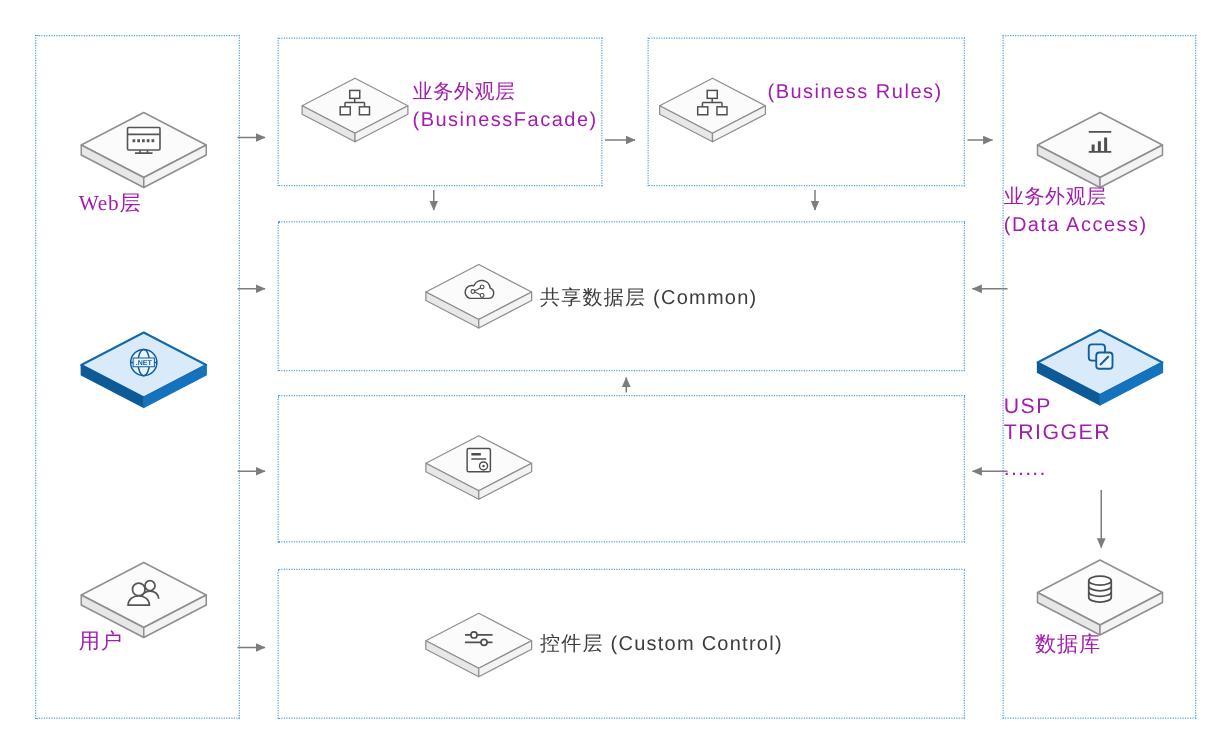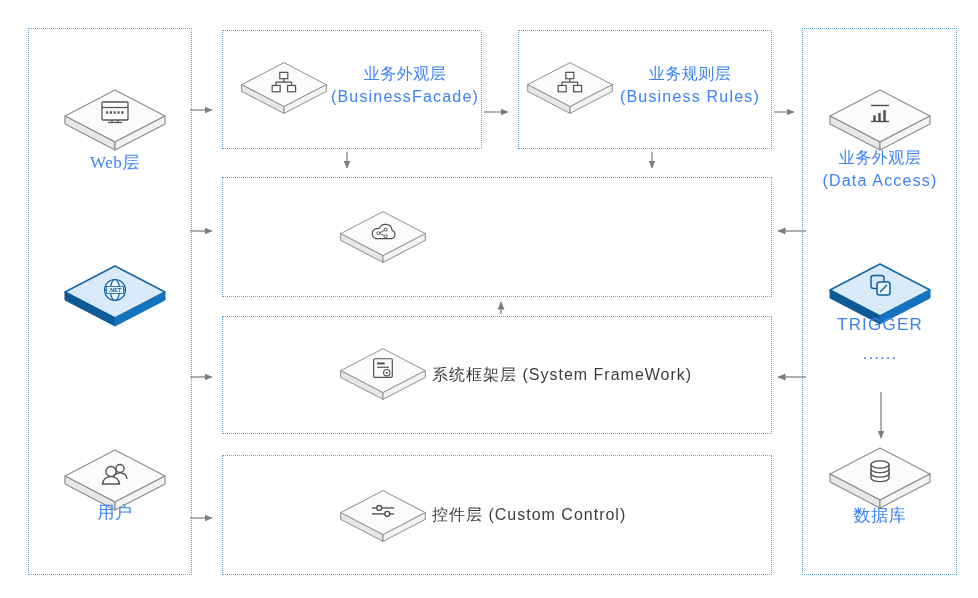--- a/index.html
+++ b/index.html
@@ -1,20 +1,20 @@
 <!DOCTYPE html>
 <html><head>
 <meta charset="utf-8">
 <style>
   html,body{margin:0;padding:0;background:#ffffff;}
   body{font-family:"Liberation Sans","DejaVu Sans",sans-serif;color:#3c3c3c;}
   .canvas{position:relative;width:978px;height:598px;background:#ffffff;overflow:hidden;}
   .container{position:absolute;border:1.5px dotted #57a7dd;background:transparent;}
   .icon3d{position:absolute;display:block;}
-  .lbl{position:absolute;text-align:center;color:#3b82f6;line-height:21px;}
+  .lbl{position:absolute;color:#a21caf;line-height:21px;}
   .lbl.single{white-space:nowrap;}
   .t17{font-size:17px;letter-spacing:.6px;}
   .t16{font-size:16px;letter-spacing:.5px;}
   .sub{letter-spacing:1.2px;}
   .layer-title{position:absolute;font-size:16px;letter-spacing:1px;white-space:nowrap;text-align:left;}
   .two-line{line-height:23px;}
   .arrows{position:absolute;left:0;top:0;pointer-events:none;z-index:6;}
   .dots{letter-spacing:1px;}
 </style>
 </head>
@@ -100,49 +100,48 @@
   <svg class="icon3d" style="left:526px;top:59px;" width="88" height="58" viewBox="0 0 104 64">
     <use href="#iso-white"></use>
     <g stroke="#4f4f4f" fill="#ffffff" stroke-width="1.4">
       <rect x="47" y="13.5" width="9.5" height="7.5"></rect>
       <path d="M51.7,21 v4 M42.5,25 h18.5 M42.5,25 v4 M61,25 v4" fill="none"></path>
       <rect x="38" y="29" width="9.5" height="7.5"></rect>
       <rect x="56.2" y="29" width="9.5" height="7.5"></rect>
     </g>
   </svg>
   <div class="lbl t16 two-line" style="left:614px;top:62px;width:152px;">
-    <div>业务规则层</div>
     <div class="sub">(Business Rules)</div>
   </div>
 
   <svg class="icon3d" style="left:339px;top:208px;" width="88" height="58" viewBox="0 0 104 64">
     <use href="#iso-white"></use>
     <g stroke="#4f4f4f" fill="#ffffff" stroke-width="1.4" stroke-linejoin="round">
       <path d="M43.5,34 h17.5 a5,5 0 0 0 1.8,-9.7 a8,8 0 0 0 -15.4,-2.2 a5.8,5.8 0 0 0 -3.9,11.9 z"></path>
     </g>
     <g stroke="#4f4f4f" fill="#ffffff" stroke-width="1.1">
       <line x1="47" y1="27.5" x2="55" y2="23.5"></line>
       <line x1="47" y1="27.5" x2="55" y2="31"></line>
       <circle cx="46.5" cy="27.5" r="1.8"></circle>
       <circle cx="55.2" cy="23.2" r="1.8"></circle>
       <circle cx="55.2" cy="31.2" r="1.8"></circle>
     </g>
   </svg>
+  <div class="layer-title" style="left:432px;top:228px;">共享数据层 (Common)</div>
 
   <svg class="icon3d" style="left:339px;top:345px;" width="88" height="58" viewBox="0 0 104 64">
     <use href="#iso-white"></use>
     <g stroke="#4f4f4f" fill="#ffffff" stroke-width="1.4">
       <rect x="41" y="14" width="22" height="22" rx="1.5"></rect>
       <line x1="45" y1="19.5" x2="54" y2="19.5" stroke-width="2.4"></line>
       <line x1="45" y1="24" x2="59" y2="24"></line>
       <circle cx="56.5" cy="30.5" r="3.8"></circle>
       <circle cx="56.5" cy="30.5" r="1.2" fill="#4f4f4f" stroke="none"></circle>
     </g>
   </svg>
-  <div class="layer-title" style="left:432px;top:365px;">系统框架层 (System FrameWork)</div>
 
   <svg class="icon3d" style="left:339px;top:487px;" width="88" height="58" viewBox="0 0 104 64">
     <use href="#iso-white"></use>
     <g stroke="#4f4f4f" fill="#ffffff" stroke-width="1.6">
       <line x1="39" y1="22.5" x2="65" y2="22.5"></line>
       <circle cx="47.5" cy="22.5" r="2.9"></circle>
       <line x1="39" y1="29.5" x2="65" y2="29.5"></line>
       <circle cx="57" cy="29.5" r="2.9"></circle>
     </g>
   </svg>
@@ -165,20 +164,21 @@
 
   <svg class="icon3d" style="left:828px;top:262px;" width="104" height="64" viewBox="0 0 104 64">
     <use href="#iso-blue"></use>
     <g stroke="#0f5fa0" stroke-width="1.5" stroke-linejoin="round">
       <rect x="43" y="13.5" width="13" height="13" rx="2.5" fill="#d9eafb"></rect>
       <rect x="49" y="20" width="13" height="13" rx="2.5" fill="#eaf4fd"></rect>
       <line x1="52" y1="30" x2="59" y2="23"></line>
     </g>
   </svg>
   <div class="lbl t17" style="left:803px;top:314px;width:154px;">
+    <div class="sub">USP</div>
     <div class="sub">TRIGGER</div>
     <div class="dots" style="margin-top:8px;">......</div>
   </div>
 
   <svg class="icon3d" style="left:828px;top:446px;" width="104" height="64" viewBox="0 0 104 64">
     <use href="#iso-white"></use>
     <g stroke="#4f4f4f" fill="#ffffff" stroke-width="1.4">
       <path d="M43,18.5 v13.5 a9,3.6 0 0 0 18,0 v-13.5"></path>
       <ellipse cx="52" cy="18.5" rx="9" ry="3.6"></ellipse>
       <path d="M43,23 a9,3.6 0 0 0 18,0 M43,27.5 a9,3.6 0 0 0 18,0" fill="none"></path>

